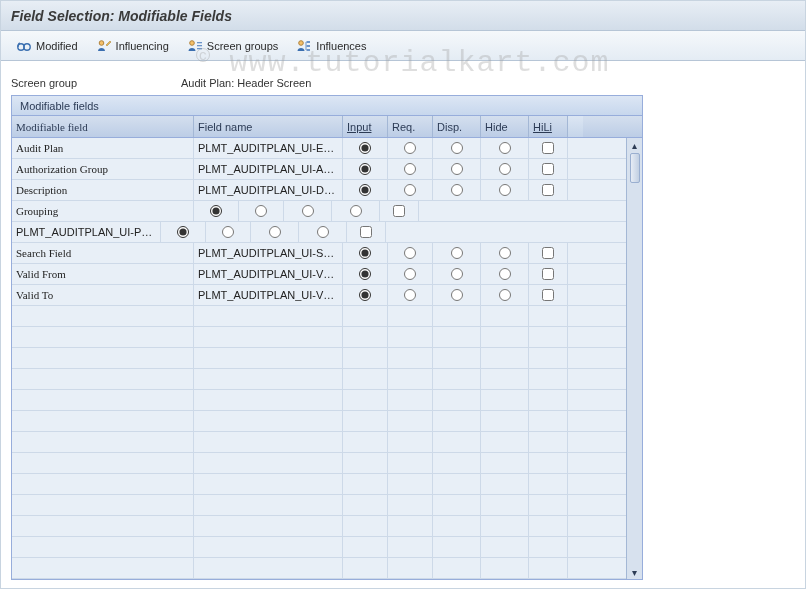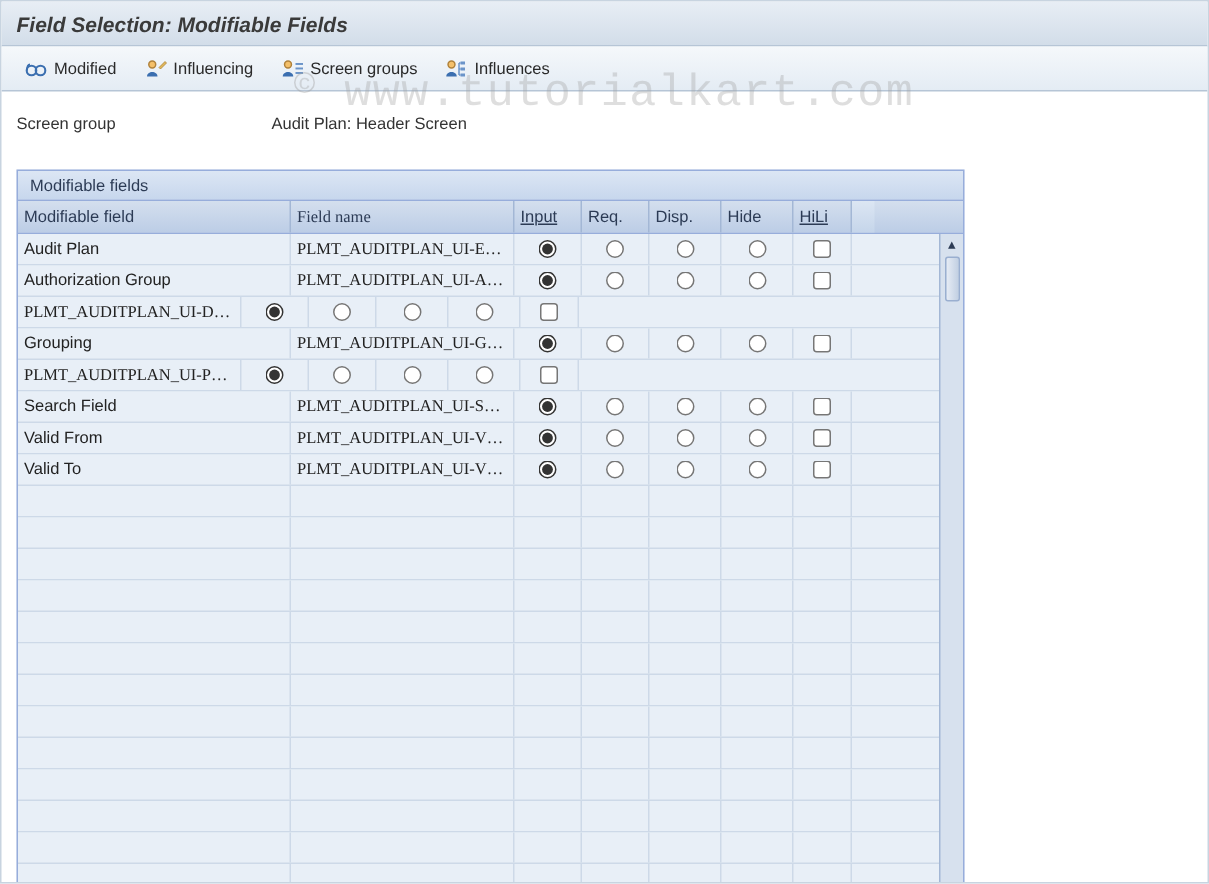--- a/index.html
+++ b/index.html
@@ -48,21 +48,20 @@
       color: #2a2a2a;
     }
     .tb-icon { width: 16px; height: 16px; display: inline-flex; align-items: center; justify-content: center; }
     .content-area {
       padding: 10px 10px 10px 10px;
     }
     .field-row {
       display: flex;
       align-items: center;
       height: 24px;
-      margin-bottom: 18px;
     }
     .field-label { width: 170px; color: #333; }
     .field-value { color: #333; }
 
     .table-block {
       border: 1px solid #97addb;
       width: 632px;
       position: relative;
       background: #e9eff5;
     }
@@ -82,22 +81,22 @@
       border-bottom: 1px solid #97addb;
     }
     .th {
       font-size: 11px;
       color: #2c3b55;
       padding-left: 4px;
       display: flex;
       align-items: center;
       border-right: 1px solid #a3b7d5;
     }
-    .col-modfield { width: 182px; }
-    .col-fname    { width: 149px; font-family: Liberation Serif, serif; }
+    .col-modfield { width: 182px; font-family: Liberation Serif, serif; }
+    .col-fname    { width: 149px; }
     .col-input    { width: 45px; justify-content: flex-start; text-decoration: underline; }
     .col-req      { width: 45px; }
     .col-disp     { width: 48px; }
     .col-hide     { width: 48px; }
     .col-hili     { width: 39px; text-decoration: underline; }
     .col-last     { width: 15px; border-right: none; background: linear-gradient(to bottom,#dce6f3,#c5d5ea); }
 
     .table-body {
       display: flex;
     }
@@ -296,40 +295,40 @@
               <input type="radio" name="row1" style="">
             </div>
             <div class="td center col-hide">
               <input type="radio" name="row1" style="">
             </div>
             <div class="td center col-hili">
               <input type="checkbox" style="">
             </div>
           </div>
           <div class="tr">
+            <div class="td col-modfield">Description</div>
             <div class="td col-fname">PLMT_AUDITPLAN_UI-D…</div>
             <div class="td center col-input">
               <input type="radio" name="row2" checked="" style="">
             </div>
             <div class="td center col-req">
               <input type="radio" name="row2" style="">
             </div>
             <div class="td center col-disp">
               <input type="radio" name="row2" style="">
             </div>
             <div class="td center col-hide">
               <input type="radio" name="row2" style="">
             </div>
             <div class="td center col-hili">
               <input type="checkbox" style="">
             </div>
           </div>
           <div class="tr">
             <div class="td col-modfield">Grouping</div>
-            <div class="td col-fname">PLMT_AUDITPLAN_UI-G…</div>
             <div class="td center col-input">
               <input type="radio" name="row3" checked="" style="">
             </div>
             <div class="td center col-req">
               <input type="radio" name="row3" style="">
             </div>
             <div class="td center col-disp">
               <input type="radio" name="row3" style="">
             </div>
             <div class="td center col-hide">

